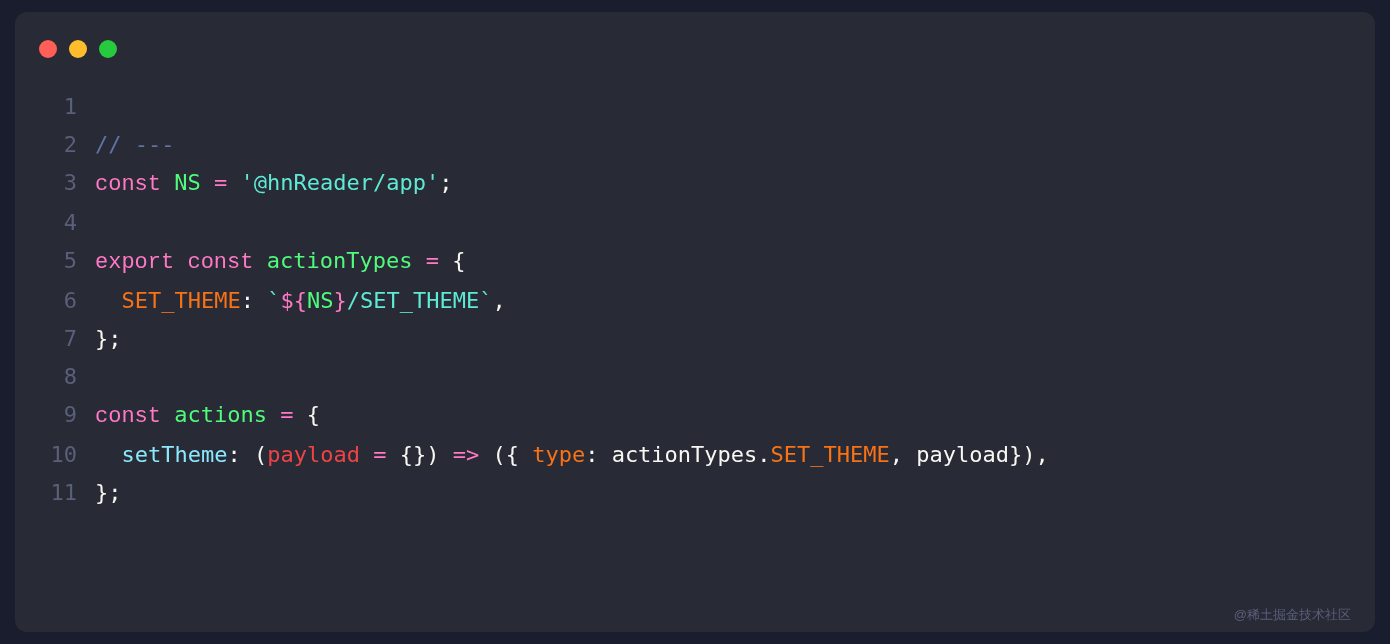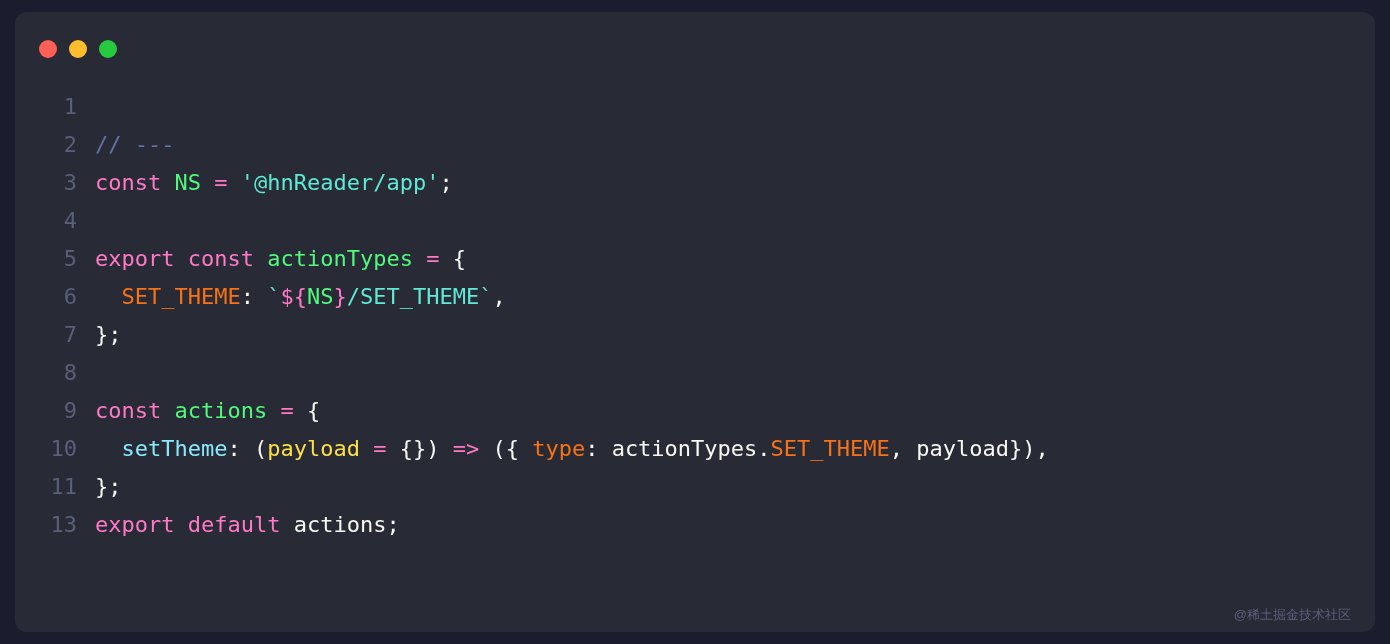--- a/index.html
+++ b/index.html
@@ -47,29 +47,29 @@
       white-space: pre;
     }
     .line-number {
       color: #5a5f7a;
       text-align: right;
       min-width: 32px;
       margin-right: 18px;
       user-select: none;
     }
     .comment { color: #6272a4; }
-    .keyword { color: #ff79c6; }
+    .keyword { color: #ff79c6; font-family: Liberation Mono, monospace; }
     .variable { color: #50fa7b; }
     .operator { color: #ff79c6; }
     .string { color: #5eead4; }
     .plain { color: #f8f8f2; }
     .property { color: #f97316; }
     .template-expr { color: #50fa7b; }
     .arrow { color: #ff79c6; }
-    .param { color: #fde047; }
+    .param { color: #ef4444; }
     .func-name { color: #8be9fd; }
     .watermark {
       position: absolute;
       bottom: 8px;
       right: 24px;
       color: #5a5f7a;
       font-size: 13px;
       font-family: sans-serif;
     }
   </style>
@@ -87,16 +87,15 @@
       <div class="code-line"><span class="line-number">2</span><span><span class="comment">// ---</span></span></div>
       <div class="code-line"><span class="line-number">3</span><span><span class="keyword">const</span><span class="plain"> </span><span class="variable">NS</span><span class="plain"> </span><span class="operator">=</span><span class="plain"> </span><span class="string">'@hnReader/app'</span><span class="plain">;</span></span></div>
       <div class="code-line"><span class="line-number">4</span><span>&nbsp;</span></div>
       <div class="code-line"><span class="line-number">5</span><span><span class="keyword">export</span><span class="plain"> </span><span class="keyword">const</span><span class="plain"> </span><span class="variable">actionTypes</span><span class="plain"> </span><span class="operator">=</span><span class="plain"> {</span></span></div>
       <div class="code-line"><span class="line-number">6</span><span><span class="plain">  </span><span class="property">SET_THEME</span><span class="plain">: </span><span class="string">`</span><span class="operator">${</span><span class="template-expr">NS</span><span class="operator">}</span><span class="string">/SET_THEME`</span><span class="plain">,</span></span></div>
       <div class="code-line"><span class="line-number">7</span><span><span class="plain">};</span></span></div>
       <div class="code-line"><span class="line-number">8</span><span>&nbsp;</span></div>
       <div class="code-line"><span class="line-number">9</span><span><span class="keyword">const</span><span class="plain"> </span><span class="variable">actions</span><span class="plain"> </span><span class="operator">=</span><span class="plain"> {</span></span></div>
       <div class="code-line"><span class="line-number">10</span><span><span class="plain">  </span><span class="func-name">setTheme</span><span class="plain">: (</span><span class="param">payload</span><span class="plain"> </span><span class="operator">=</span><span class="plain"> {}) </span><span class="arrow">=&gt;</span><span class="plain"> ({ </span><span class="property">type</span><span class="plain">: actionTypes.</span><span class="property">SET_THEME</span><span class="plain">, payload}),</span></span></div>
       <div class="code-line"><span class="line-number">11</span><span><span class="plain">};</span></span></div>
-      <div class="code-line"><span class="line-number">13</span><span><span class="keyword">export</span><span class="plain"> </span><span class="keyword">default</span><span class="plain"> actions;</span></span></div>
     </div>
   <div class="watermark">@稀土掘金技术社区</div>
 </div>
 
 </body></html>

